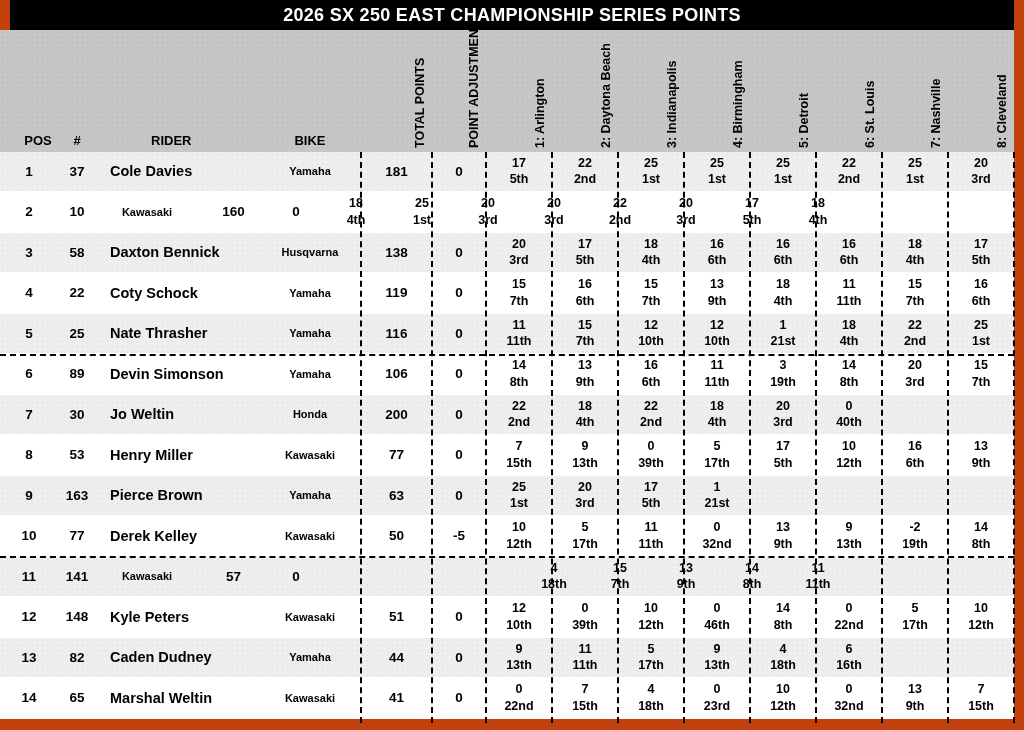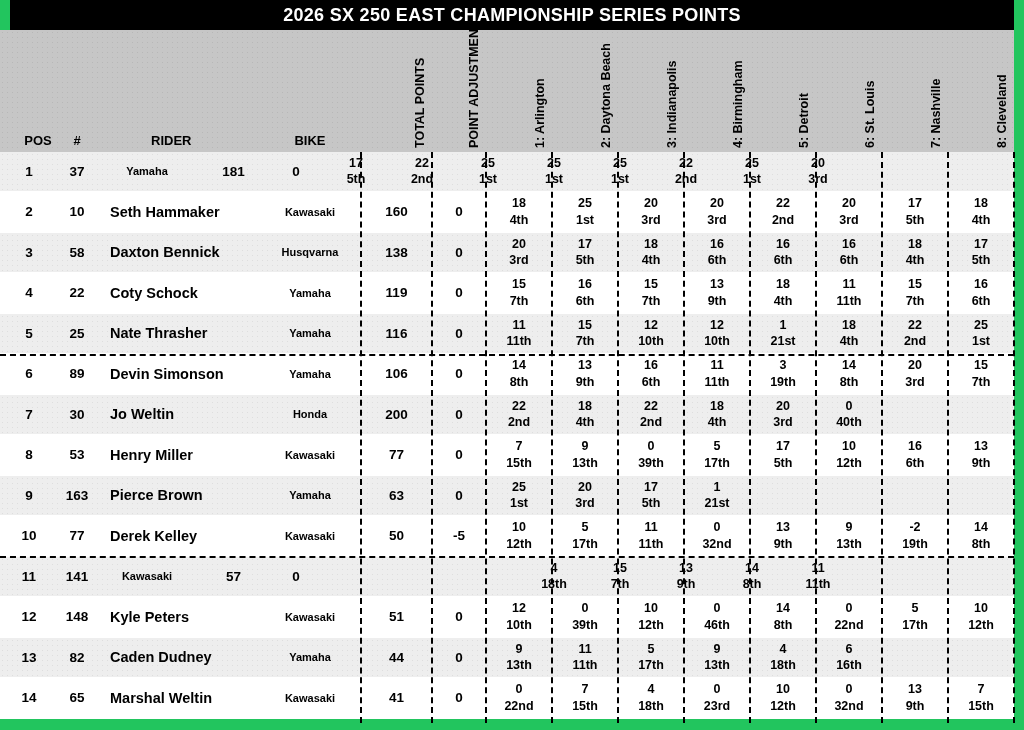--- a/index.html
+++ b/index.html
@@ -1,17 +1,17 @@
 <!DOCTYPE html>
 <html><head>
 <meta charset="utf-8">
 <style>
   html,body { margin:0; padding:0; background:#fff; }
   .page {
-    position:relative; width:1024px; height:730px; background:#22c55e;
+    position:relative; width:1024px; height:730px; background:#c2410c;
     font-family:"Liberation Sans", sans-serif; font-weight:bold; color:#000;
     overflow:hidden;
   }
   .title-bar {
     position:absolute; left:10px; top:0; width:1004px; height:30px;
     background:#000; color:#fff; display:flex; align-items:center; justify-content:center;
     font-size:18px; letter-spacing:0.3px;
   }
   .header {
     position:absolute; left:0; top:30px; width:1014px; height:122px;
@@ -75,20 +75,21 @@
       <span class="vlabel" style="left: 812px;">5: Detroit</span>
       <span class="vlabel" style="left: 878px;">6: St. Louis</span>
       <span class="vlabel" style="left: 944px;">7: Nashville</span>
       <span class="vlabel" style="left: 1010px;">8: Cleveland</span>
     </div>
 
   <div class="rows" id="rows">
       <div class="row alt">
     <div class="cell pos">1</div>
     <div class="cell num">37</div>
+    <div class="cell rider">Cole Davies</div>
     <div class="cell bike">Yamaha</div>
     <div class="cell total">181</div>
     <div class="cell adj">0</div>
   <div class="cell race">
           <div>17</div>
           <div>5th</div>
         </div>
         <div class="cell race">
           <div>22</div>
           <div>2nd</div>
@@ -114,21 +115,20 @@
           <div>1st</div>
         </div>
         <div class="cell race">
           <div>20</div>
           <div>3rd</div>
         </div>
       </div>
       <div class="row">
     <div class="cell pos">2</div>
     <div class="cell num">10</div>
-    <div class="cell rider">Seth Hammaker</div>
     <div class="cell bike">Kawasaki</div>
     <div class="cell total">160</div>
     <div class="cell adj">0</div>
   <div class="cell race">
           <div>18</div>
           <div>4th</div>
         </div>
         <div class="cell race">
           <div>25</div>
           <div>1st</div>

